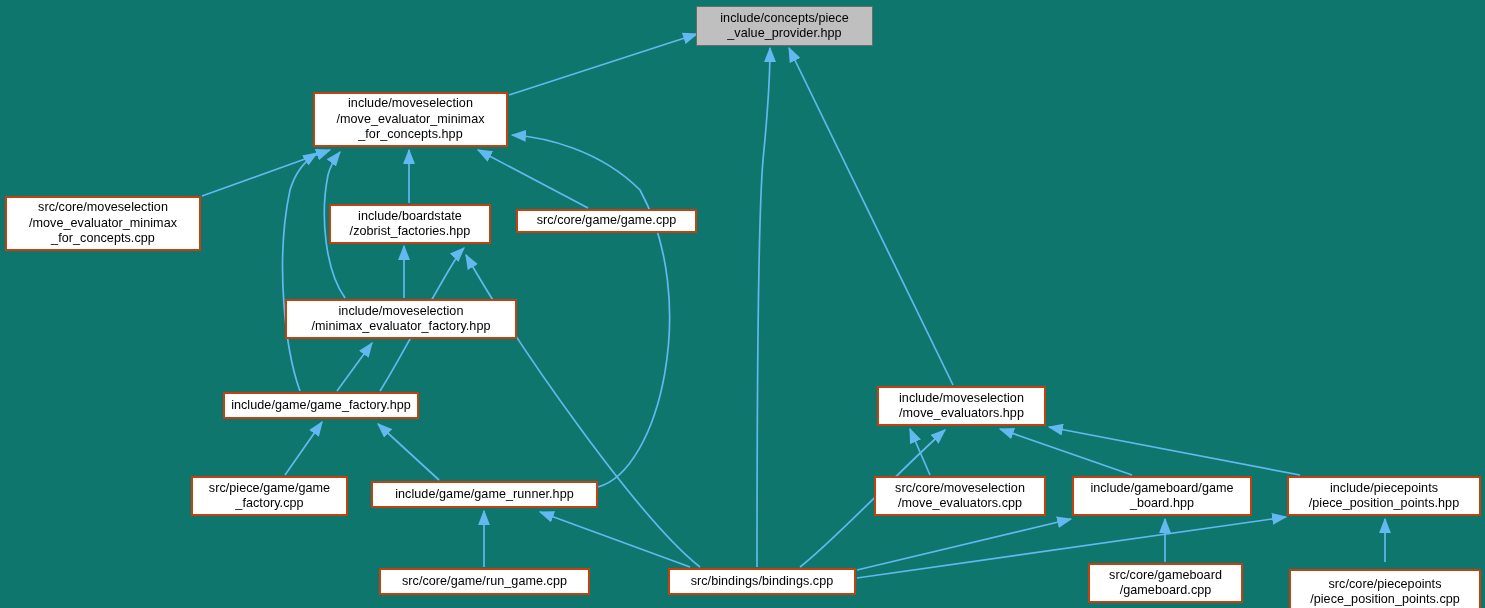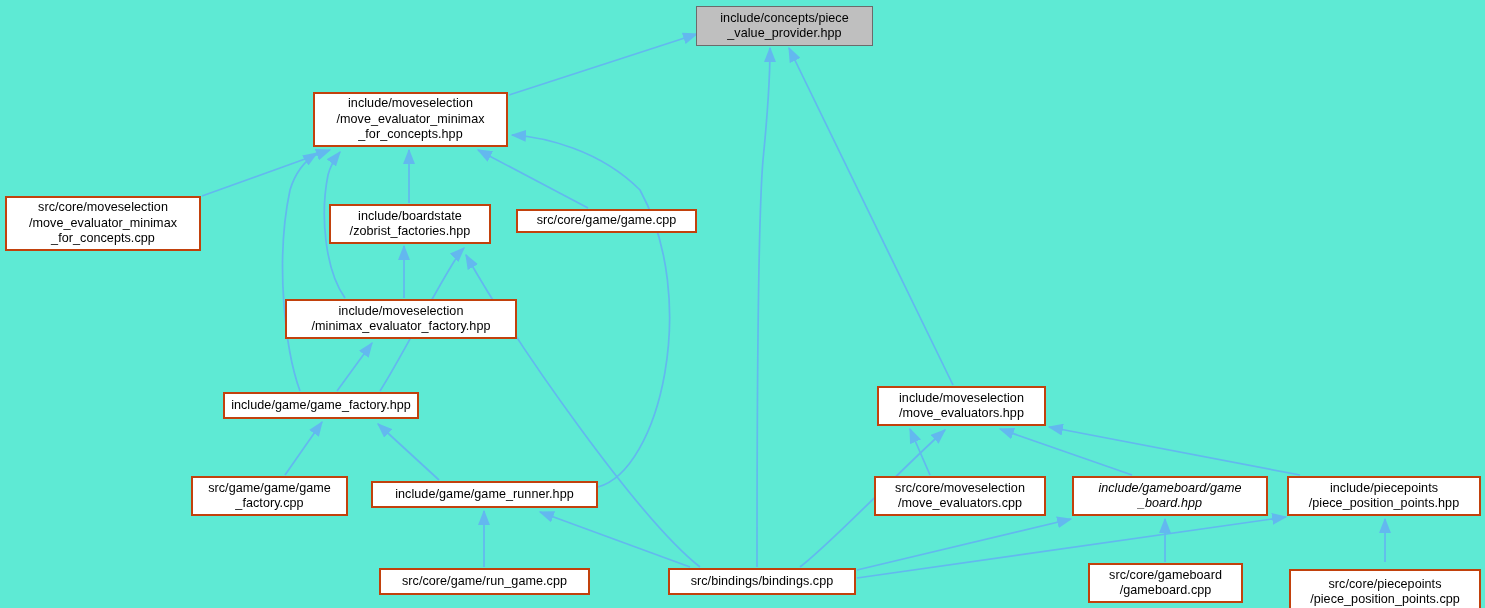--- a/index.html
+++ b/index.html
@@ -4,21 +4,21 @@
 <style>
   html, body {
     margin: 0;
     padding: 0;
     background: #000000;
   }
   #canvas {
     position: relative;
     width: 1485px;
     height: 608px;
-    background: #5eead4;
+    background: #0f766e;
     overflow: hidden;
     font-family: "Liberation Sans", sans-serif;
   }
   #edge-layer {
     position: absolute;
     left: 0;
     top: 0;
     width: 1485px;
     height: 608px;
     pointer-events: none;
@@ -98,26 +98,26 @@
 /move_evaluator_minimax
 _for_concepts.cpp</span></div>
       <div class="node" style="left: 329px; top: 204px; width: 162px; height: 40px;"><span class="node-label">include/boardstate
 /zobrist_factories.hpp</span></div>
       <div class="node" style="left: 516px; top: 209px; width: 181px; height: 24px;"><span class="node-label">src/core/game/game.cpp</span></div>
       <div class="node" style="left: 285px; top: 299px; width: 232px; height: 40px;"><span class="node-label">include/moveselection
 /minimax_evaluator_factory.hpp</span></div>
       <div class="node" style="left: 877px; top: 386px; width: 169px; height: 40px;"><span class="node-label">include/moveselection
 /move_evaluators.hpp</span></div>
       <div class="node" style="left: 223px; top: 392px; width: 196px; height: 27px;"><span class="node-label">include/game/game_factory.hpp</span></div>
-      <div class="node" style="left: 191px; top: 476px; width: 157px; height: 40px;"><span class="node-label">src/game/game/game
+      <div class="node" style="left: 191px; top: 476px; width: 157px; height: 40px;"><span class="node-label">src/piece/game/game
 _factory.cpp</span></div>
       <div class="node" style="left: 371px; top: 481px; width: 227px; height: 27px;"><span class="node-label">include/game/game_runner.hpp</span></div>
       <div class="node" style="left: 874px; top: 476px; width: 172px; height: 40px;"><span class="node-label">src/core/moveselection
 /move_evaluators.cpp</span></div>
-      <div class="node" style="left: 1072px; top: 476px; width: 196px; height: 40px; font-style: italic;"><span class="node-label">include/gameboard/game
+      <div class="node" style="left: 1072px; top: 476px; width: 180px; height: 40px;"><span class="node-label">include/gameboard/game
 _board.hpp</span></div>
       <div class="node" style="left: 1287px; top: 476px; width: 194px; height: 40px;"><span class="node-label">include/piecepoints
 /piece_position_points.hpp</span></div>
       <div class="node" style="left: 379px; top: 568px; width: 211px; height: 27px;"><span class="node-label">src/core/game/run_game.cpp</span></div>
       <div class="node" style="left: 668px; top: 568px; width: 188px; height: 27px;"><span class="node-label">src/bindings/bindings.cpp</span></div>
       <div class="node" style="left: 1088px; top: 563px; width: 155px; height: 40px;"><span class="node-label">src/core/gameboard
 /gameboard.cpp</span></div>
       <div class="node" style="left: 1289px; top: 563px; width: 192px; height: 46px; margin-top: 6px;"><span class="node-label">src/core/piecepoints
 /piece_position_points.cpp</span></div>
     </div>

